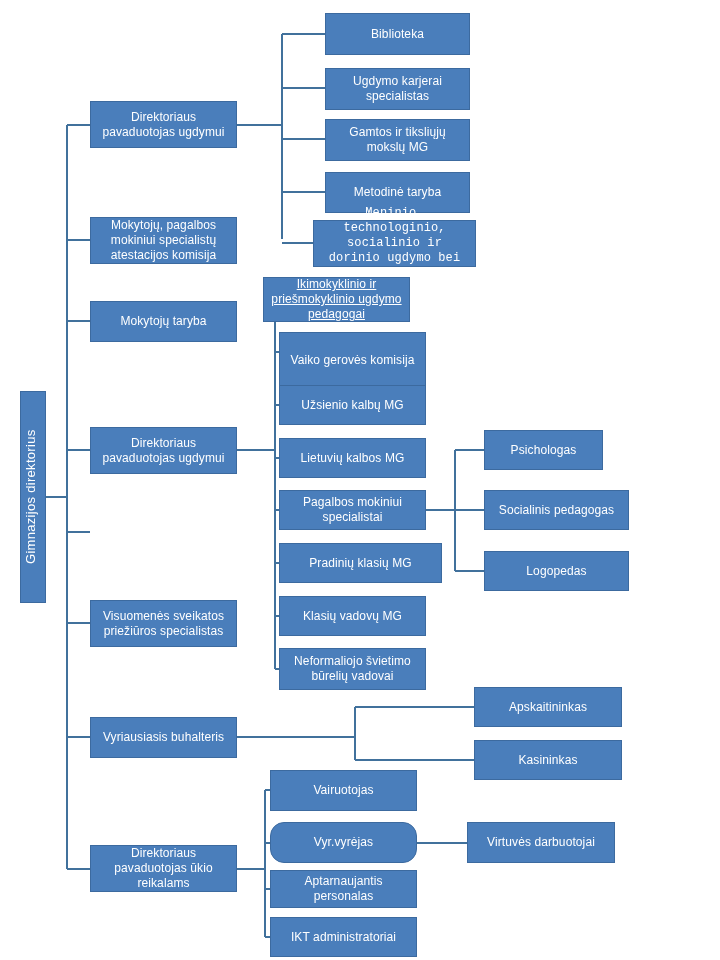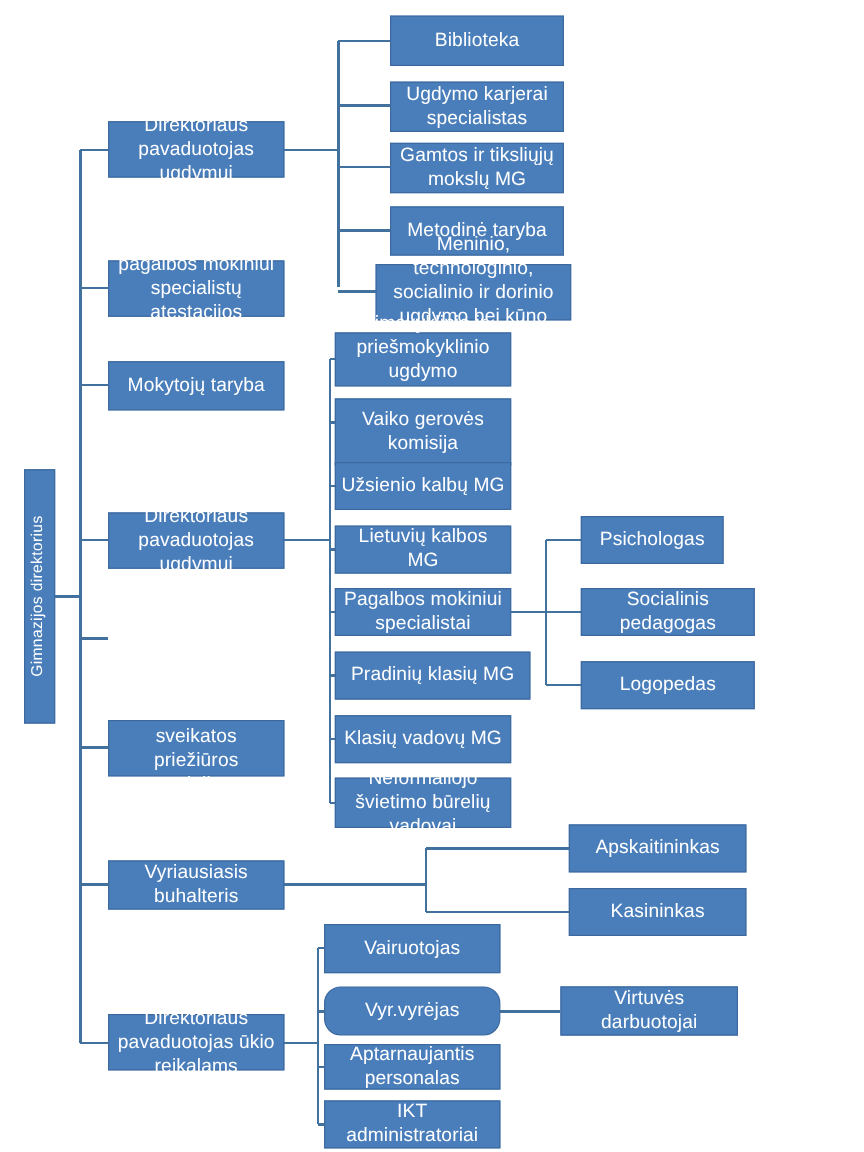--- a/index.html
+++ b/index.html
@@ -26,21 +26,21 @@
   .node {
     position: absolute;
     box-sizing: border-box;
     background: #4a7ebb;
     border: 1px solid #3c6a9f;
     color: #ffffff;
     display: flex;
     align-items: center;
     justify-content: center;
     text-align: center;
-    font-size: 16px;
+    font-size: 12px;
     line-height: 1.25;
     padding: 2px 4px;
     letter-spacing: 0.1px;
   }
   .node.root {
     writing-mode: vertical-rl;
     transform: rotate(180deg);
     font-size: 13px;
     padding: 6px 2px;
     letter-spacing: 0.3px;
@@ -154,25 +154,25 @@
   </div>
 
   <div class="node" style="left:325px; top:119px; width:145px; height:42px;">
     <span class="label">Gamtos ir tiksliųjų  mokslų MG</span>
   </div>
 
   <div class="node" style="left:325px; top:172px; width:145px; height:41px;">
     <span class="label">Metodinė taryba</span>
   </div>
 
-  <div class="node" style="left:313px; top:220px; width:163px; height:47px;">
+  <div class="node" style="left:313px; top:220px; width:163px; height:47px;font-family:Liberation Mono, monospace;">
     <span class="label">Meninio, technologinio, socialinio ir dorinio ugdymo bei kūno kultūros MG</span>
   </div>
 
-  <div class="node" style="left:279px; top:277px; width:147px; height:45px;">
+  <div class="node" style="left:263px; top:277px; width:147px; height:45px;text-decoration:underline;">
     <span class="label">Ikimokyklinio ir priešmokyklinio ugdymo pedagogai</span>
   </div>
 
   <div class="node" style="left:279px; top:332px; width:147px; height:56px;">
     <span class="label">Vaiko gerovės komisija</span>
   </div>
 
   <div class="node" style="left:279px; top:385px; width:147px; height:40px;">
     <span class="label">Užsienio kalbų MG</span>
   </div>

